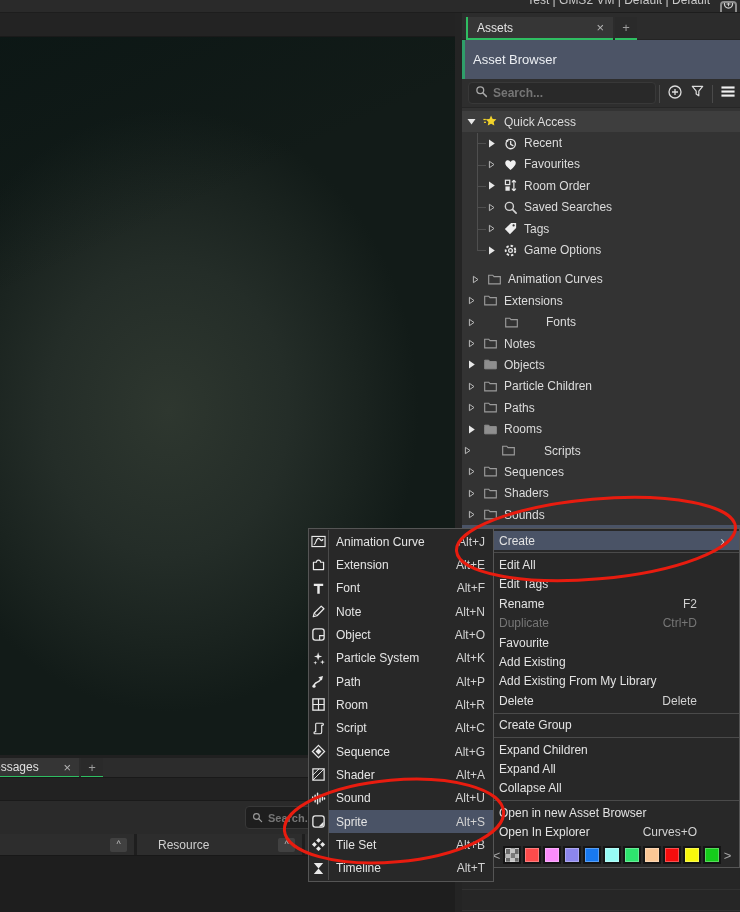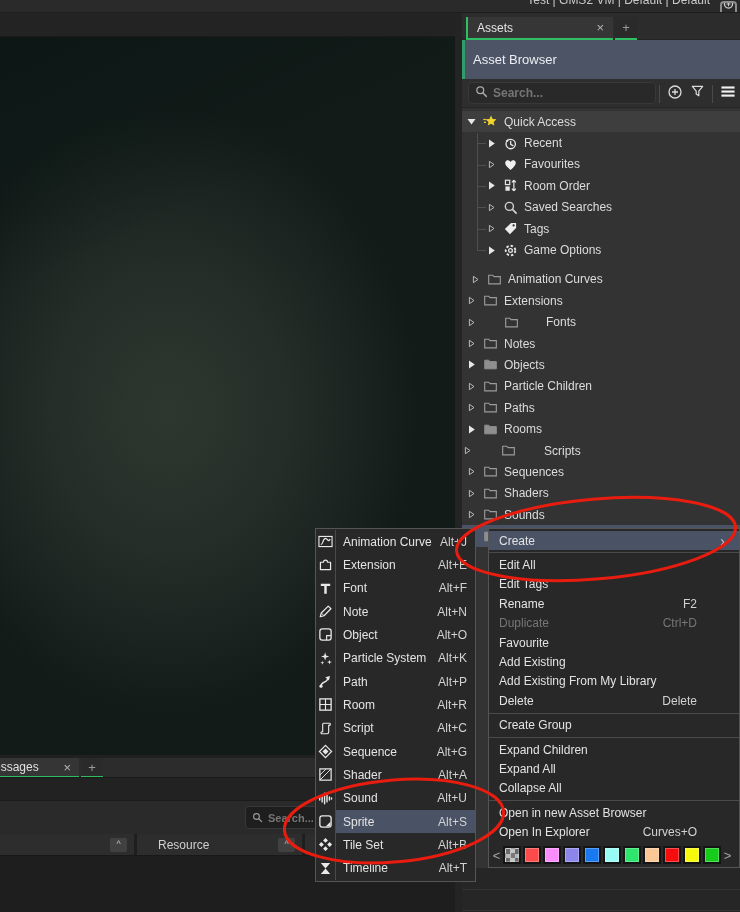--- a/index.html
+++ b/index.html
@@ -95,21 +95,21 @@
   .cm-sep{height:1px;background:#4a4a4a;margin:2px 0;flex:0 0 auto;}
   .cm-palette{height:25px;display:flex;align-items:center;padding:0 3px;gap:2px;flex:0 0 auto;margin-top:1px;}
   .pal-arrow{color:#a8a8a8;font-size:13px;width:9px;text-align:center;flex:0 0 auto;}
   .pal-swatch{width:18px;height:18px;background:#151515;padding:2px;flex:0 0 auto;}
   .pal-inner{width:100%;height:100%;border:1px solid rgba(255,255,255,.28);}
   .pal-checker{border:1px solid rgba(255,255,255,.28);
      background-image:conic-gradient(#c4c4c4 0 25%, #7a7a7a 0 50%, #b8b8b8 0 75%, #6a6a6a 0);
      background-size:9px 9px;}
 
   
-  .create-submenu{position:absolute;left:315px;top:528px;width:161px;height:354px;background:var(--menu-bg);
+  .create-submenu{position:absolute;left:308px;top:528px;width:186px;height:354px;background:var(--menu-bg);
         border:1px solid var(--menu-border);display:flex;flex-direction:column;padding:1px 0;z-index:6;}
   .sm-item{flex:1;display:flex;align-items:stretch;}
   .sm-icon-cell{width:20px;flex:0 0 auto;border-right:1px solid #4a4a4a;
         display:flex;align-items:center;justify-content:center;}
   .sm-body{flex:1;display:flex;align-items:center;justify-content:space-between;
         padding:0 8px 0 7px;font-size:12px;color:#e4e4e4;white-space:nowrap;}
   .sm-item.highlighted .sm-body{background:var(--slate);}
   .sm-shortcut{color:#d2d2d2;}
 
   

